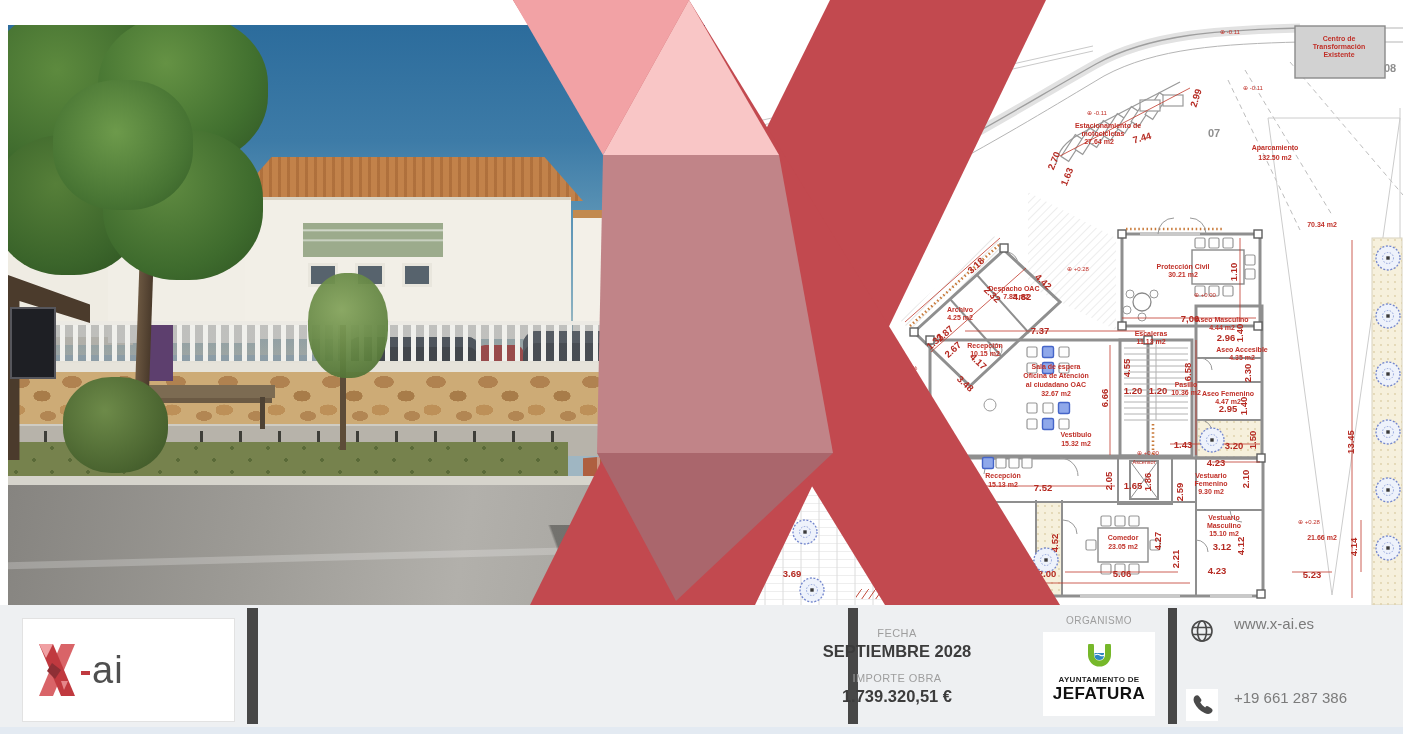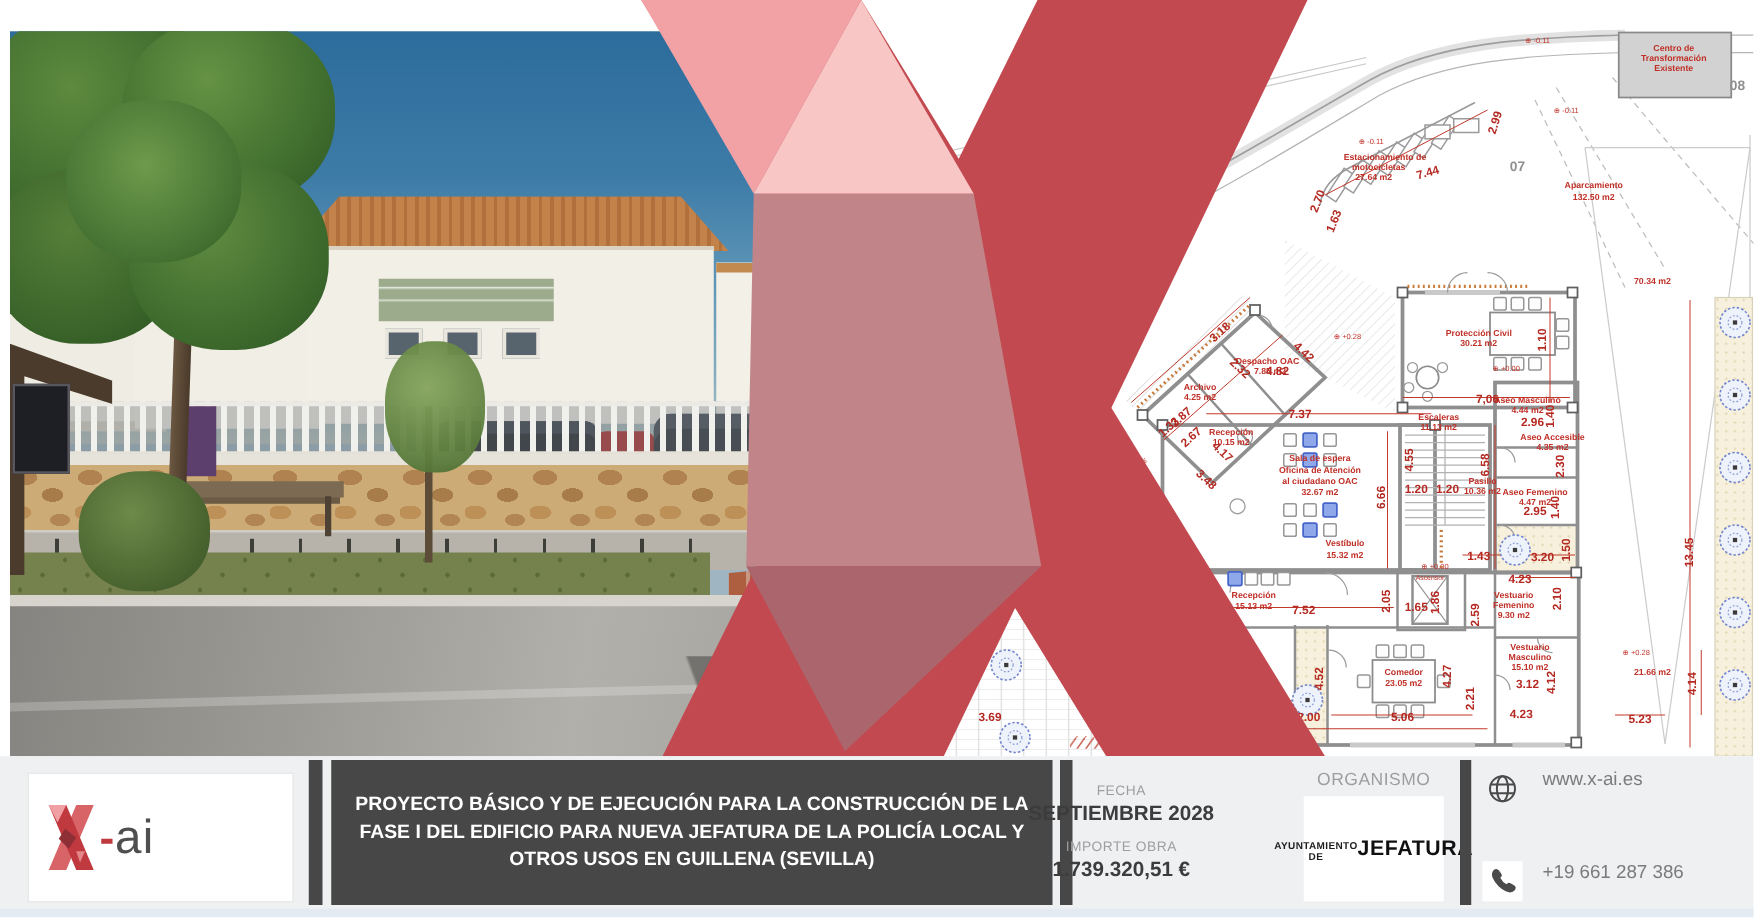--- a/index.html
+++ b/index.html
@@ -86,22 +86,22 @@
   .vbar{position:absolute;top:3px;height:116px;background:#474747;}
   .title-box{position:absolute;left:265px;top:3px;width:577px;height:116px;background:#474747;
        display:flex;align-items:center;justify-content:center;}
   .title-box .t{width:548px;text-align:center;color:#fff;font-weight:bold;font-size:15.5px;line-height:1.42;}
   .meta{position:absolute;left:807px;top:3px;width:180px;height:116px;text-align:center;
        display:flex;flex-direction:column;justify-content:center;}
   .meta .lbl{font-size:11px;color:#9e9e9e;letter-spacing:.4px;}
   .meta .val{font-size:16.5px;font-weight:bold;color:#3c3c3c;margin:3px 0 11px 0;}
   .meta .val:last-child{margin-bottom:0;}
   .org{position:absolute;left:1038px;top:10px;width:122px;text-align:center;}
-  .org .lbl{font-size:14px;color:#9e9e9e;letter-spacing:.4px;}
-  .org-box{margin:6px auto 0 auto;width:112px;height:84px;background:#fff;display:flex;flex-direction:row;
+  .org .lbl{font-size:10px;color:#9e9e9e;letter-spacing:.4px;}
+  .org-box{margin:6px auto 0 auto;width:112px;height:84px;background:#fff;display:flex;flex-direction:column;
        align-items:center;justify-content:center;}
   .org-l1{font-size:8px;font-weight:bold;color:#1d1d1d;letter-spacing:.3px;margin-top:3px;}
   .org-l2{font-size:17px;font-weight:800;color:#101010;letter-spacing:.5px;}
   .contact{position:absolute;left:1186px;top:10px;width:210px;height:106px;display:flex;flex-direction:column;justify-content:space-between;}
   .crow{display:flex;align-items:flex-start;gap:16px;}
   .ctile{width:32px;height:32px;display:flex;align-items:center;justify-content:center;}
   .ctile.boxed{background:#fff;}
   .ctext{font-size:15px;color:#7b7b7b;}
 </style>
 </head>
@@ -509,23 +509,20 @@
           <polygon points="17,21 26,28 20,37 12,29" fill="#8e2f35"></polygon>
           <polygon points="26,39 33,39 29,48" fill="#e5868a"></polygon>
         </svg>
         <span class="xai-dash"></span>
         <span class="xai-ai">ai</span>
       </div>
     </div>
 
     <div class="vbar" style="left:247px;width:11px;"></div>
 
-    <div class="title-box">
-      <div class="t">PROYECTO BÁSICO Y DE EJECUCIÓN PARA LA CONSTRUCCIÓN DE LA FASE I DEL EDIFICIO PARA NUEVA JEFATURA DE LA POLICÍA LOCAL Y OTROS USOS EN GUILLENA (SEVILLA)</div>
-    </div>
 
     <div class="vbar" style="left:848px;width:10px;"></div>
 
     <div class="meta">
       <div class="lbl">FECHA</div>
       <div class="val">SEPTIEMBRE 2028</div>
       <div class="lbl">IMPORTE OBRA</div>
       <div class="val">1.739.320,51 €</div>
     </div>
 

